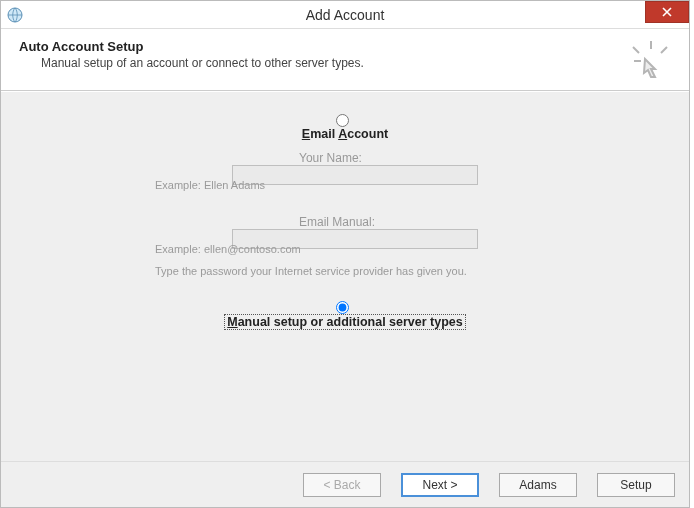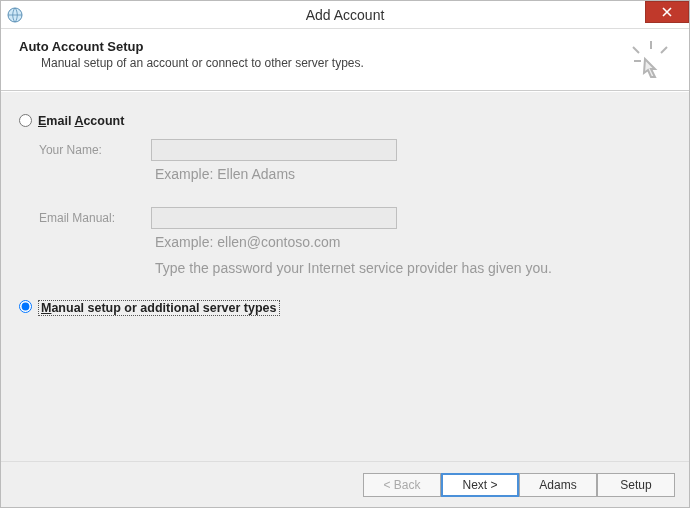--- a/index.html
+++ b/index.html
@@ -80,22 +80,23 @@
   }
   .body {
     flex: 1;
     background: #efefef;
     padding: 22px 18px 10px 18px;
     border-top: 1px solid #fff;
     overflow: hidden;
   }
   .radio-row {
     display: flex;
-    align-items: flex-start;
+    align-items: center;
     margin-bottom: 10px;
+    flex-direction: column;
   }
   .radio-row input[type=radio] {
     margin: 0 6px 0 0;
   }
   .radio-label-bold {
     font-weight: bold;
     font-size: 12.5px;
     color: #222;
   }
   .radio-label-selected {
@@ -105,20 +106,21 @@
   }
   .form-grid {
     margin-left: 20px;
     margin-bottom: 18px;
   }
   .form-row {
     display: flex;
     align-items: center;
     margin-bottom: 2px;
     height: 24px;
+    flex-direction: column;
   }
   .form-row.gap { margin-top: 18px; }
   .form-label {
     width: 112px;
     color: #999;
     font-size: 12px;
   }
   .form-input {
     width: 246px;
     height: 22px;
@@ -131,32 +133,32 @@
     background: #eaeaea;
     color: #888;
   }
   .example-row {
     display: flex;
     margin-bottom: 2px;
   }
   .example-text {
     margin-left: 112px;
     color: #9a9a9a;
-    font-size: 14px;
+    font-size: 11px;
     padding: 2px 0 6px 4px;
   }
   .footer {
     height: 46px;
     background: #efefef;
     border-top: 1px solid #ddd;
     display: flex;
     align-items: center;
     justify-content: flex-end;
     padding-right: 14px;
-    gap: 0;
+    gap: 20px;
   }
   .btn {
     min-width: 78px;
     height: 24px;
     border: 1px solid #a9a9a9;
     background: #f7f7f7;
     font-size: 12px;
     color: #333;
     cursor: pointer;
     padding: 0 10px;

